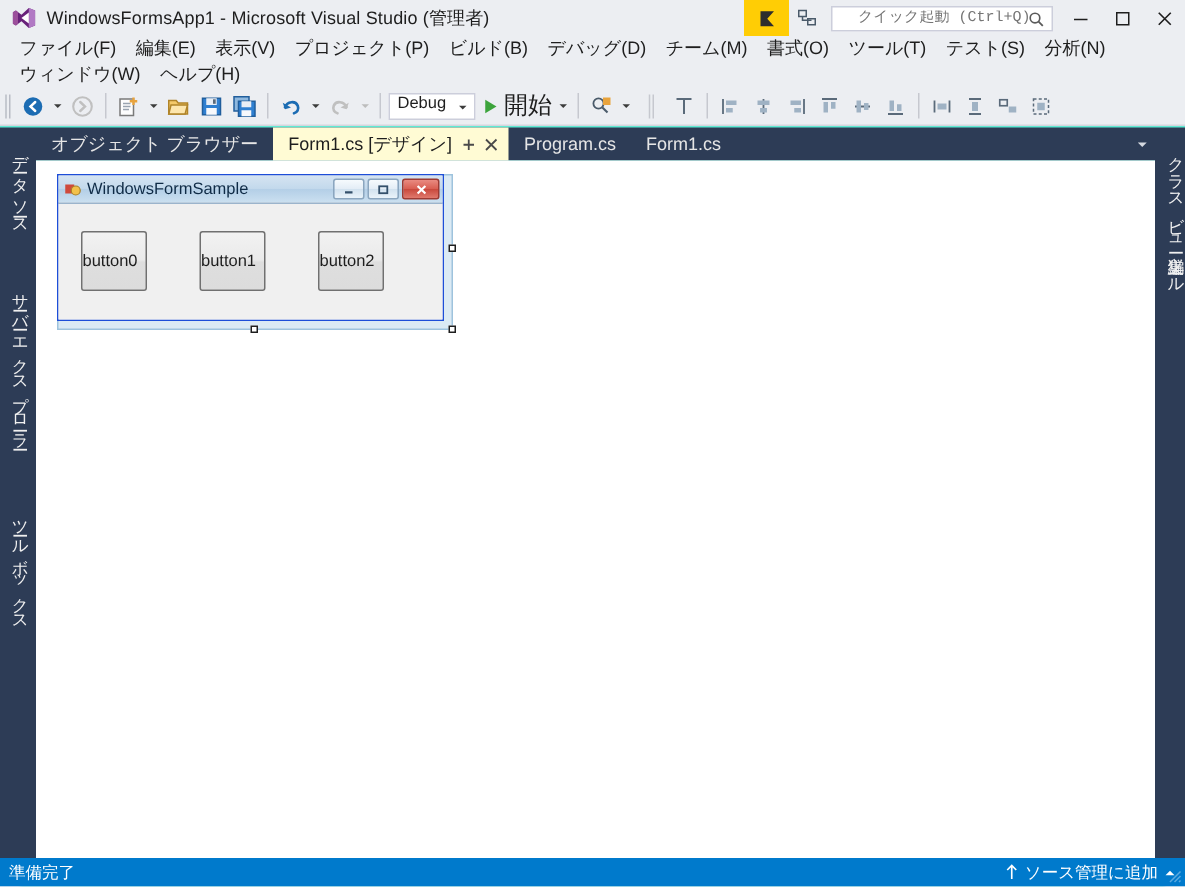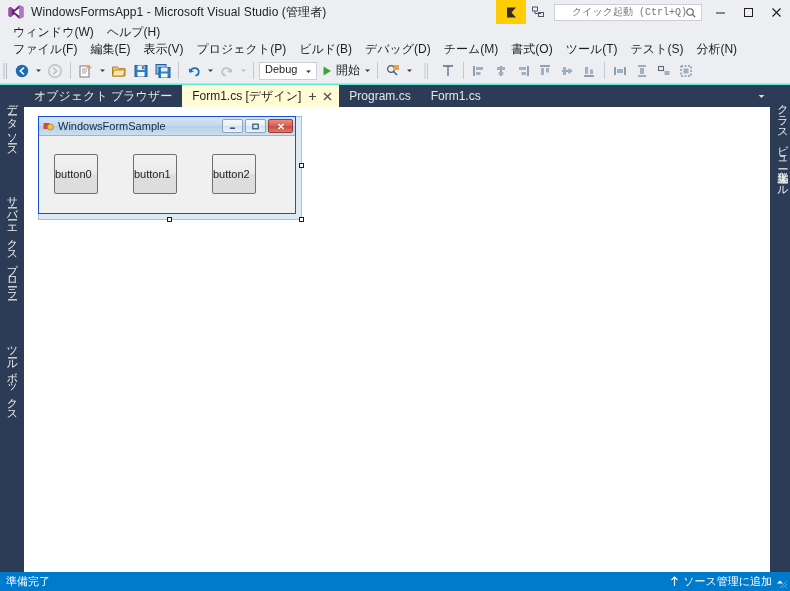--- a/index.html
+++ b/index.html
@@ -59,21 +59,21 @@
   .tb-sep{width:1px;height:17px;background:#c6c8cf;margin:0 4px;flex:0 0 auto;}
   .tb-combo{
     height:18px;background:#fff;border:1px solid #cccedb;display:flex;align-items:flex-start;
     box-sizing:border-box;margin:0 1px;flex:0 0 auto;position:relative;
   }
   .tb-combo .cv{font-size:11px;color:#1e1e1e;margin-left:5px;white-space:nowrap;}
   .tb-combo .cc{position:absolute;right:4px;top:5px;}
   .combo-debug{width:58px;}
   .combo-cpu{width:106px;}
   .run-btn{display:flex;align-items:center;height:22px;padding:0 2px 0 3px;flex:0 0 auto;}
-  .run-label{font-size:12px;color:#1e1e1e;margin-left:3px;white-space:nowrap;}
+  .run-label{font-size:16px;color:#1e1e1e;margin-left:3px;white-space:nowrap;}
 
   
   .left-rail{
     position:absolute;left:0;top:85px;width:24px;height:487px;
     background:#2d3c56;
   }
   .rail-item{
     position:absolute;left:0;width:24px;
     color:#f0f0f0;font-size:11px;white-space:nowrap;
     writing-mode:vertical-rl;text-orientation:mixed;
@@ -213,36 +213,36 @@
       </div>
       <div class="wbtn close">
         <svg width="11" height="11" viewBox="0 0 11 11">
             <path d="M1.5 1.5 9.5 9.5M9.5 1.5 1.5 9.5" stroke="#1e1e1e" stroke-width="1.1"></path>
           </svg>
       </div>
     </div>
   </div>
 
   <div class="menubar">
-    <div class="menurow">
-      <span class="menuitem">ウィンドウ(W)</span>
-      <span class="menuitem">ヘルプ(H)</span>
-    </div>
     <div class="menurow">
       <span class="menuitem">ファイル(F)</span>
       <span class="menuitem">編集(E)</span>
       <span class="menuitem">表示(V)</span>
       <span class="menuitem">プロジェクト(P)</span>
       <span class="menuitem">ビルド(B)</span>
       <span class="menuitem">デバッグ(D)</span>
       <span class="menuitem">チーム(M)</span>
       <span class="menuitem">書式(O)</span>
       <span class="menuitem">ツール(T)</span>
       <span class="menuitem">テスト(S)</span>
       <span class="menuitem">分析(N)</span>
+    </div>
+    <div class="menurow">
+      <span class="menuitem">ウィンドウ(W)</span>
+      <span class="menuitem">ヘルプ(H)</span>
     </div>
   </div>
 
   <div class="toolbar">
     <span class="tb-grip">
       <svg width="7" height="18" viewBox="0 0 7 18">
         <path d="M2 1v16M4.5 1v16" stroke="#b9bcc5" stroke-width="1"></path>
       </svg>
     </span>
 

